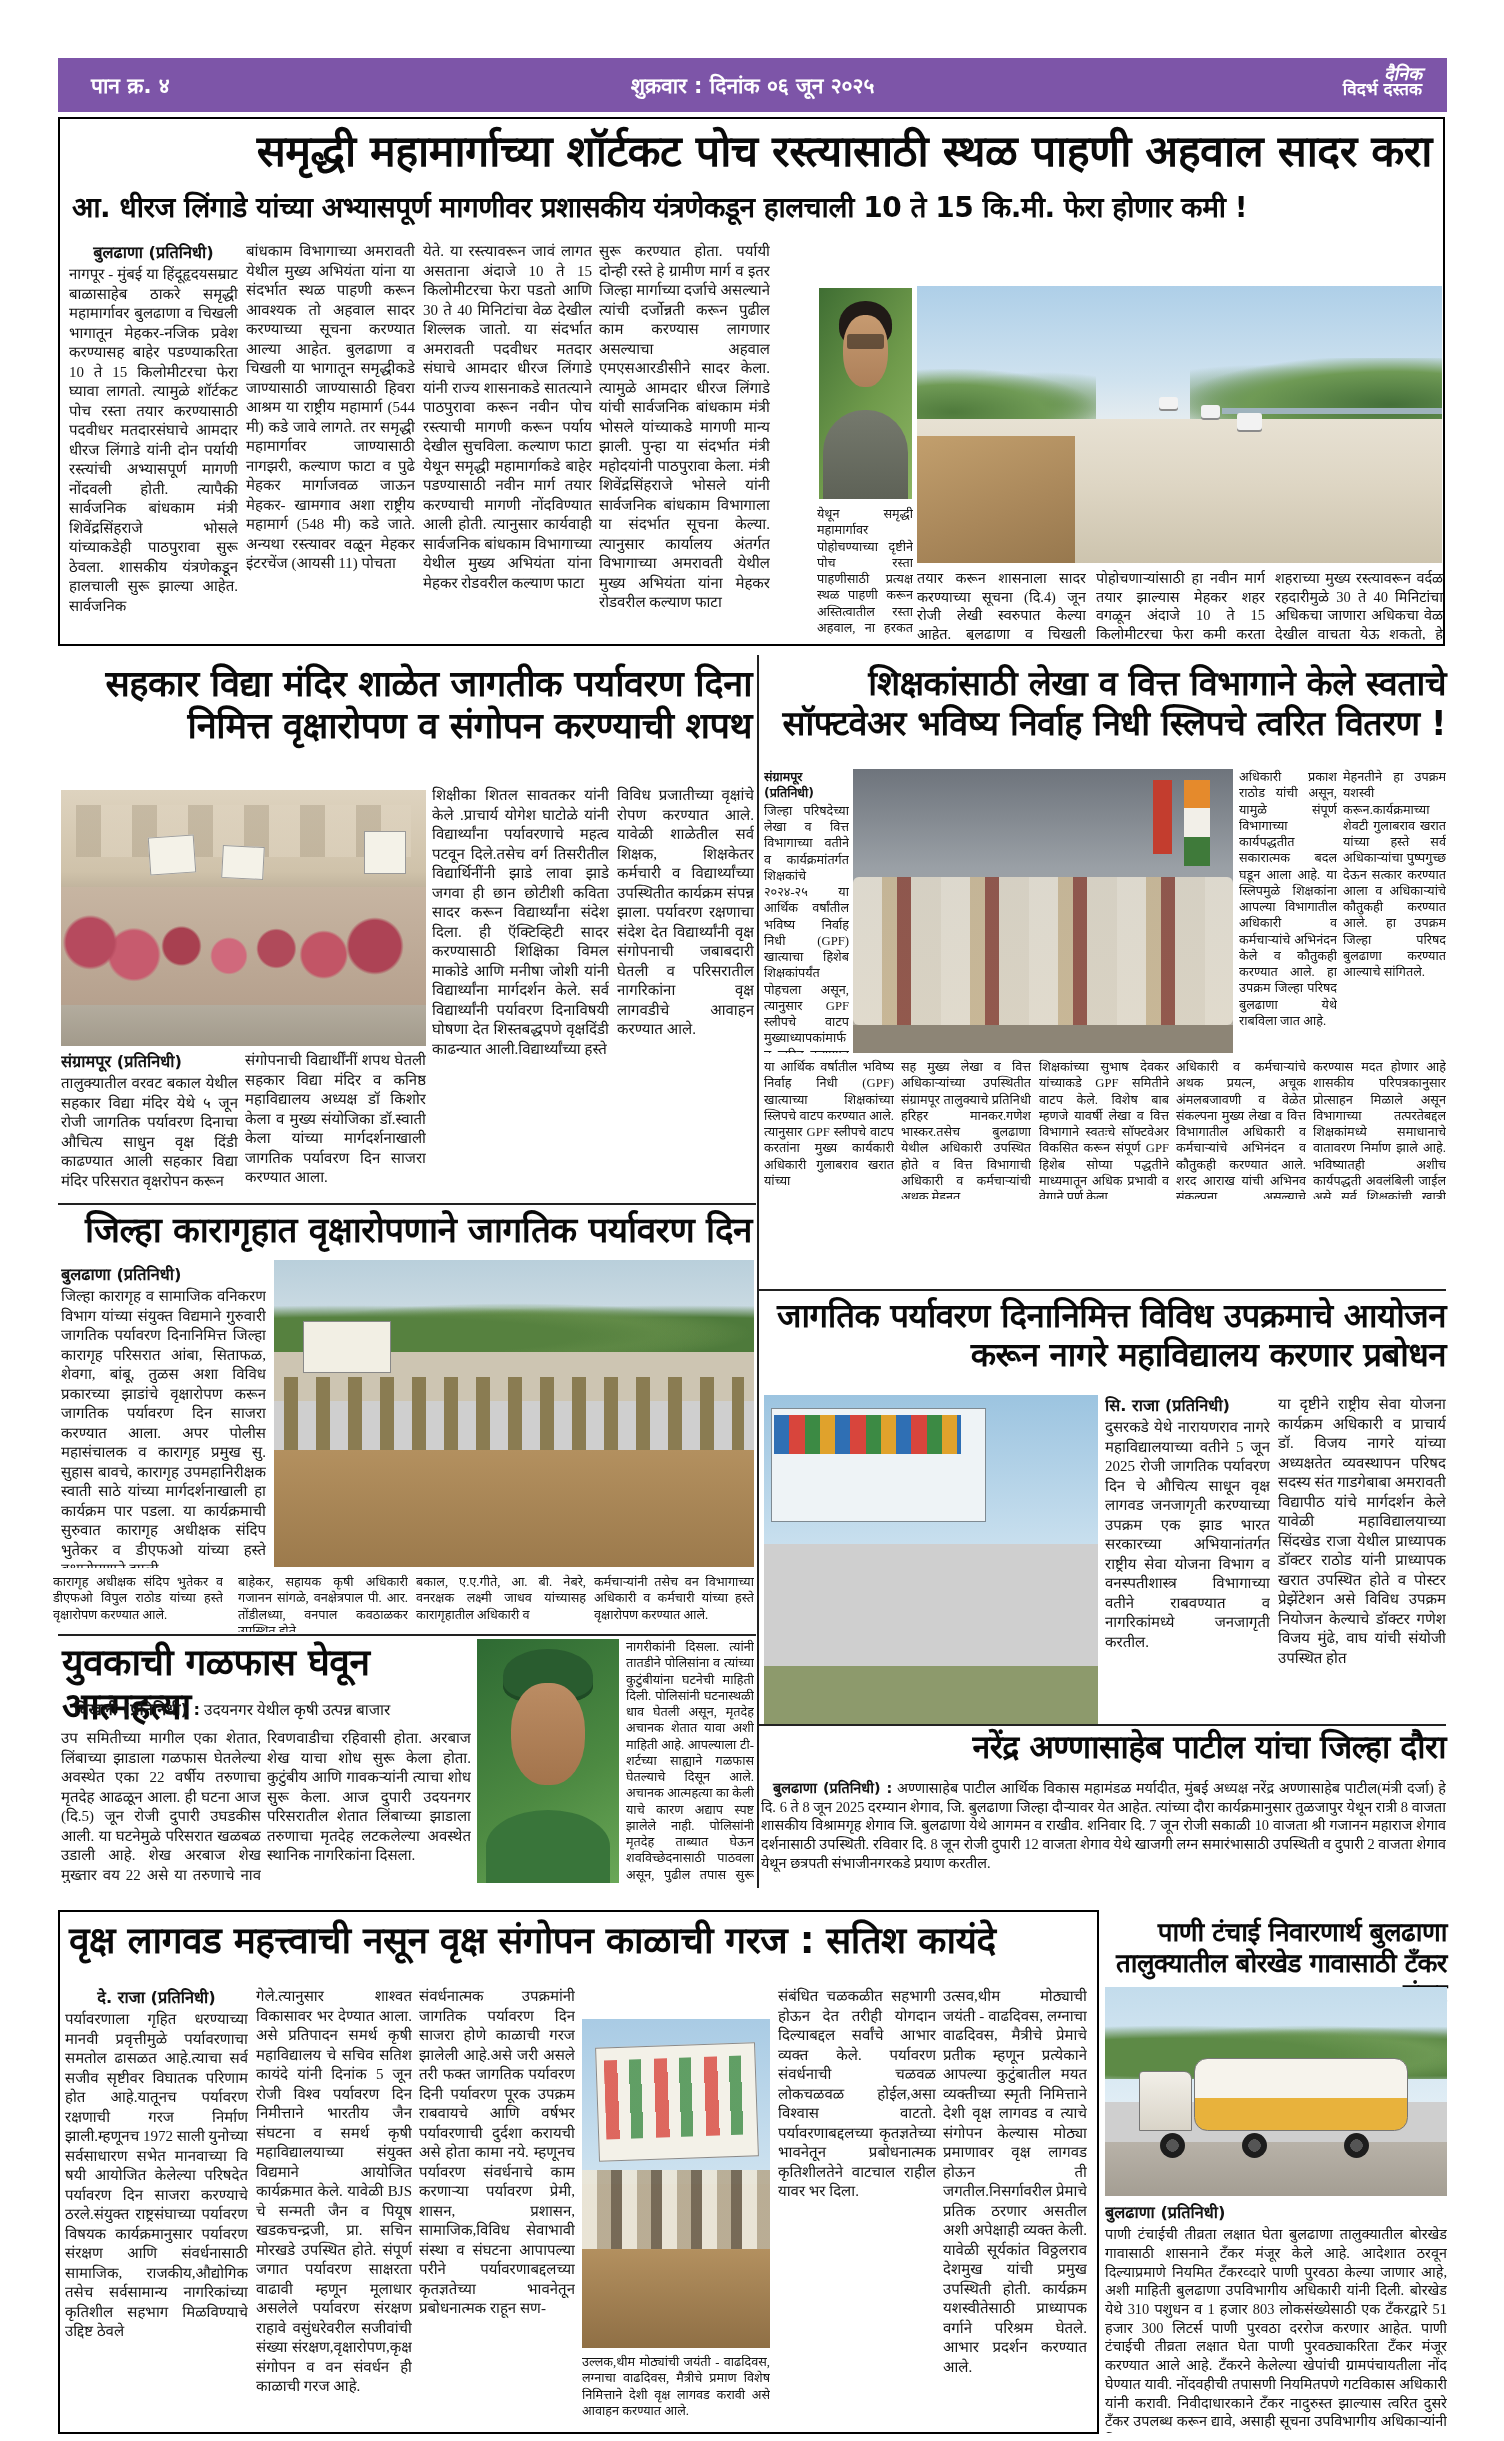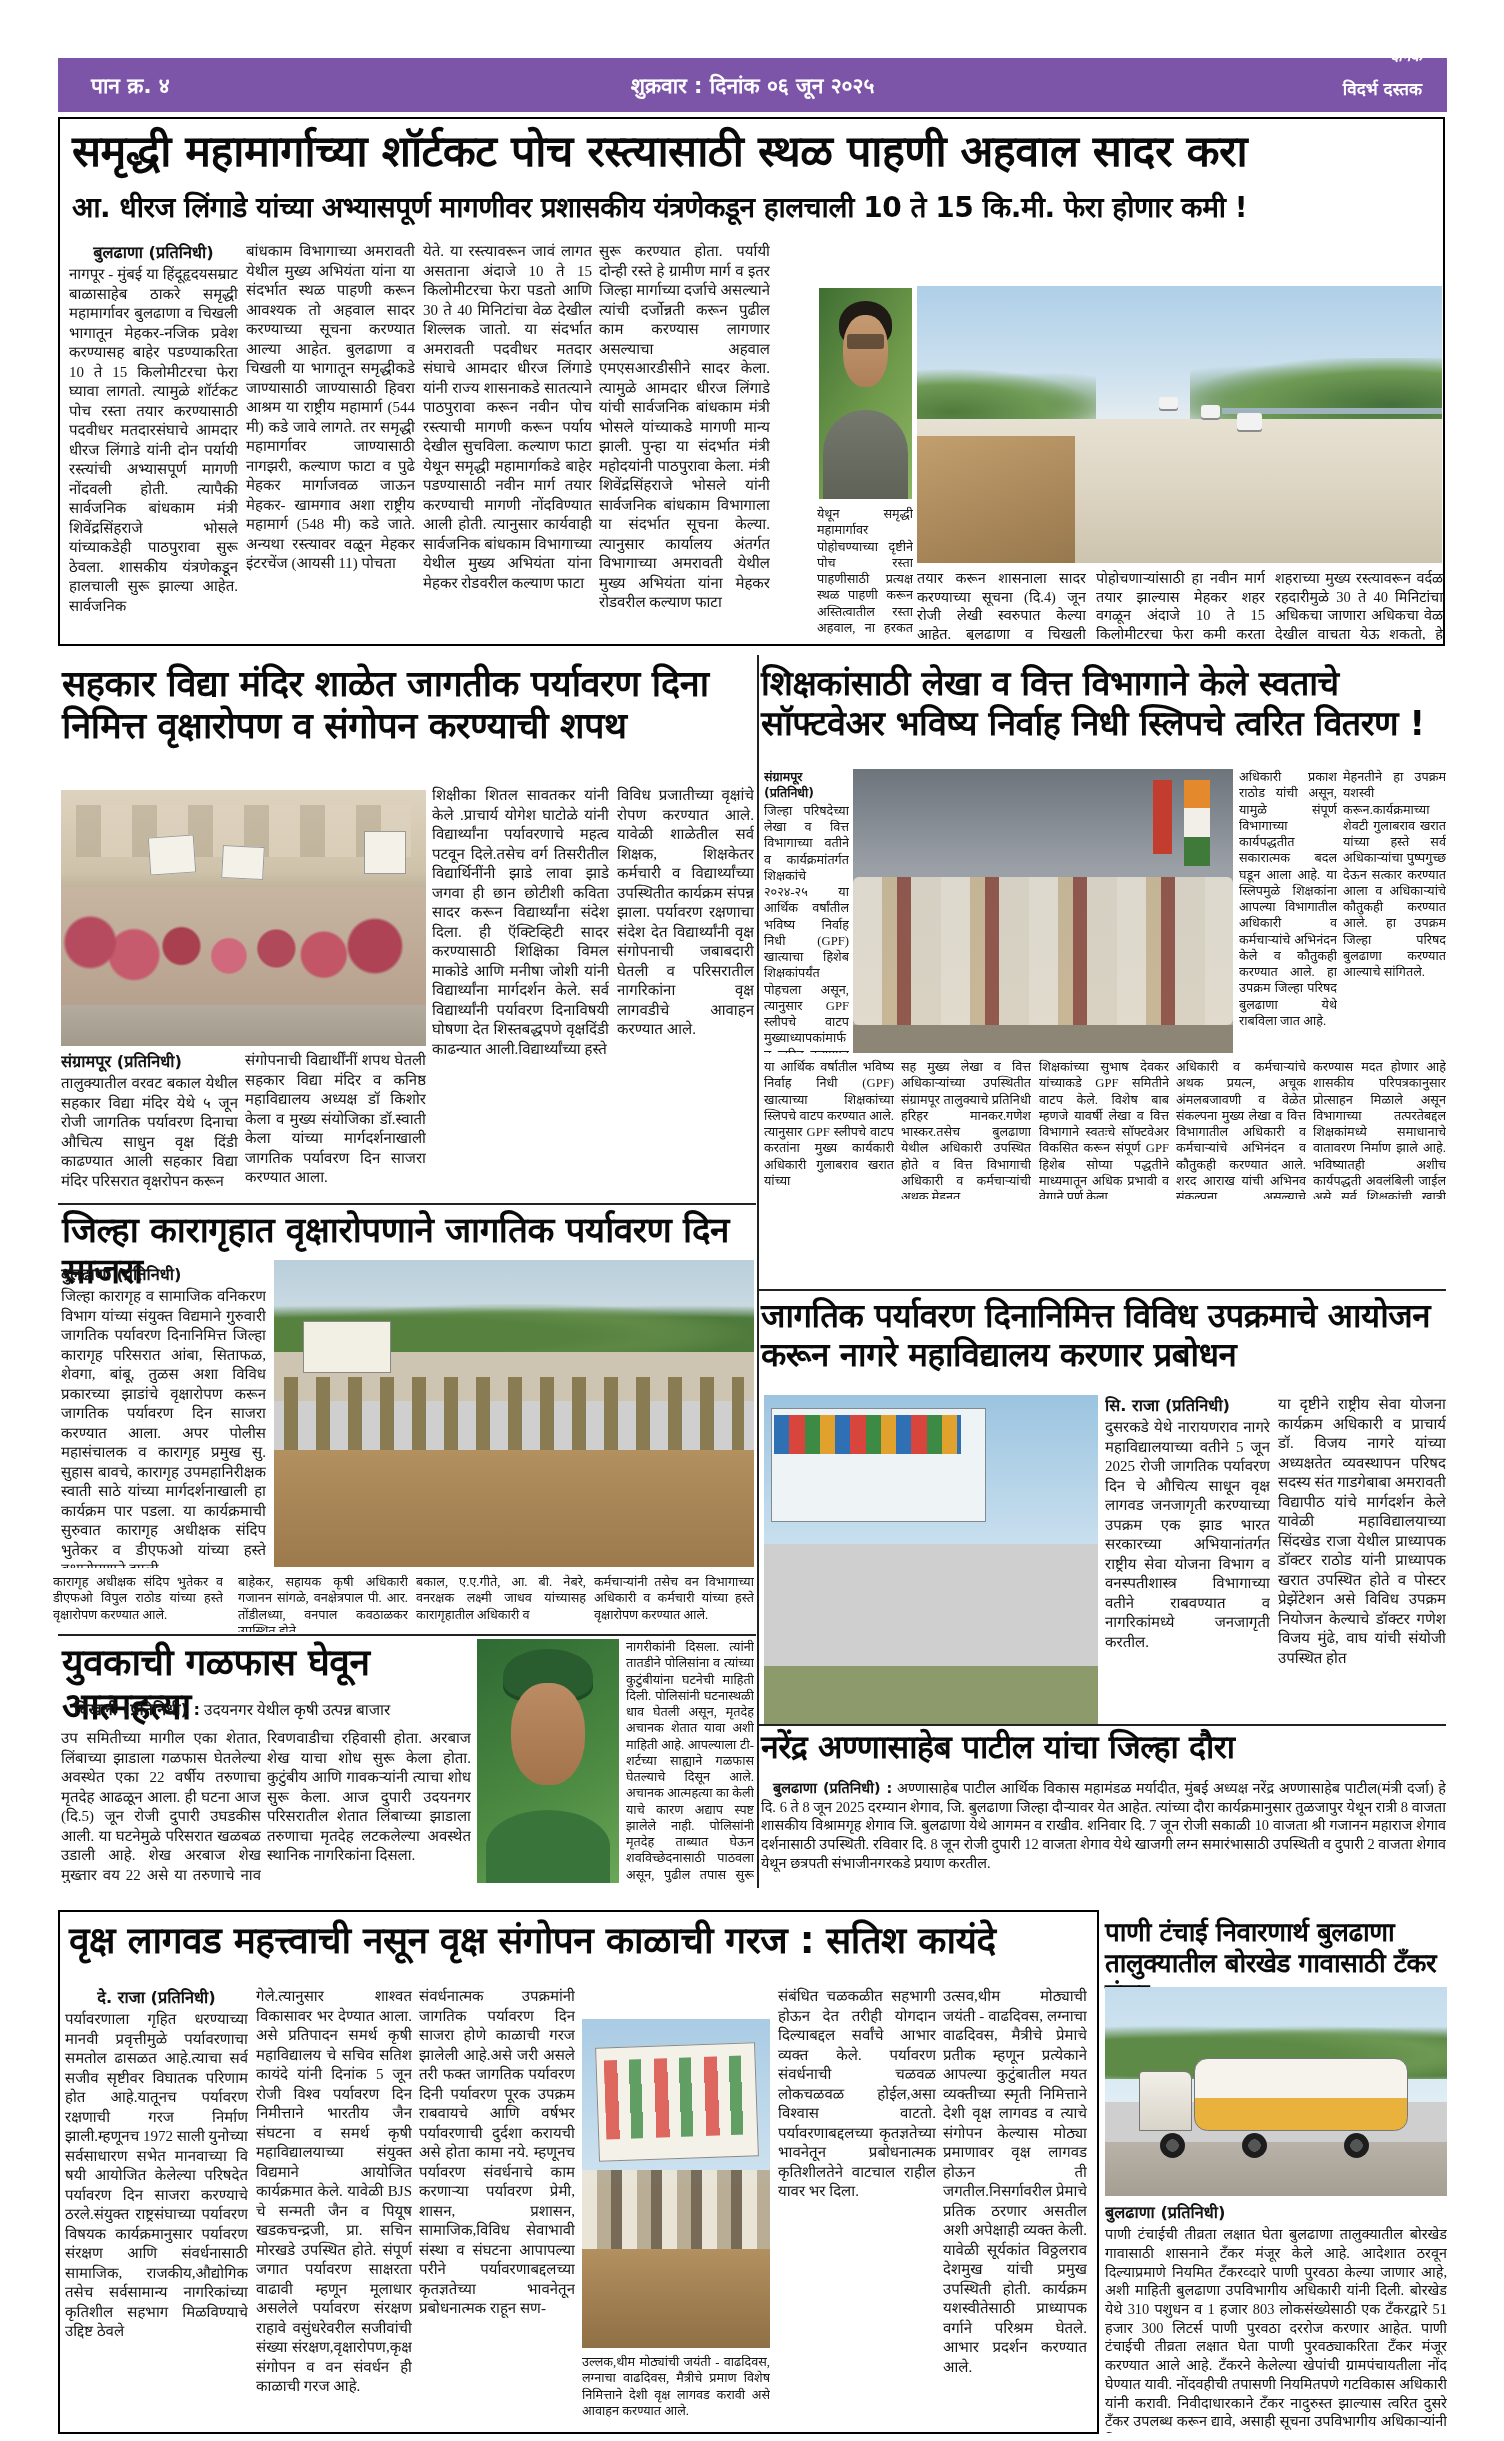--- a/index.html
+++ b/index.html
@@ -4,21 +4,21 @@
 <style>
   html,body{margin:0;padding:0;background:#e9e9e9;}
   #paper{position:relative;width:1504px;height:2441px;background:#ffffff;margin:0 auto;
          font-family:"Liberation Serif","DejaVu Serif",serif;color:#141414;overflow:hidden;}
   .abs{position:absolute;}
   
   .header-bar{background:#7d55a8;}
   .hdr-txt{color:#ffffff;font-weight:bold;font-family:"DejaVu Sans","Liberation Sans",sans-serif;}
   
   .hl{font-family:"DejaVu Sans","Liberation Sans",sans-serif;font-weight:800;color:#0a0a0a;
-      text-align:left;line-height:1.18;letter-spacing:-0.5px;}
+      text-align:right;line-height:1.18;letter-spacing:-0.5px;}
   .box{border:2.9px solid #000;}
   
   .col{font-size:15px;line-height:1.3;text-align:justify;overflow:hidden;word-break:break-word;}
   .col.small{font-size:12.7px;line-height:1.28;}
   .dl{display:block;text-align:center;font-weight:bold;font-size:16.3px;
       font-family:"DejaVu Sans","Liberation Sans",sans-serif;margin-bottom:1.9px;}
   .dl-inline{font-weight:bold;font-family:"DejaVu Sans","Liberation Sans",sans-serif;margin-left:12px;}
   .rule{background:#222;}
   
   .ph{overflow:hidden;background:#cfcfcf;}
@@ -97,21 +97,21 @@
   .cap-cols{font-size:14.4px;line-height:1.3;text-align:justify;overflow:hidden;}
 </style>
 </head>
 <body>
 
 <div id="paper">
 
   <div class="abs header-bar" style="left:58px;top:58px;width:1389px;height:54px;"></div>
   <div class="abs hdr-txt" style="left:91px;top:71px;font-size:21px;">पान क्र. ४</div>
   <div class="abs hdr-txt" style="left:58px;top:71px;width:1389px;text-align:center;font-size:21px;">शुक्रवार : दिनांक ०६ जून २०२५</div>
-  <div class="abs hdr-txt" style="left:1230px;top:45px;width:192px;text-align:right;font-size:15px;font-style:italic;">दैनिक</div>
+  <div class="abs hdr-txt" style="left:1230px;top:61px;width:192px;text-align:right;font-size:18px;font-style:italic;">दैनिक</div>
   <div class="abs hdr-txt" style="left:1230px;top:77px;width:192px;text-align:right;font-size:17px;">विदर्भ दस्तक</div>
 
   <div class="abs box" style="left:58px;top:117px;width:1383px;height:525px;"></div>
   <div class="abs hl" style="left:72px;top:126px;width:1360px;font-size:43px;">समृद्धी महामार्गाच्या शॉर्टकट पोच रस्त्यासाठी स्थळ पाहणी अहवाल सादर करा</div>
   <div class="abs hl" style="left:72px;top:191px;width:1360px;font-size:28px;text-align:left;">आ. धीरज लिंगाडे यांच्या अभ्यासपूर्ण मागणीवर प्रशासकीय यंत्रणेकडून हालचाली 10 ते 15 कि.मी. फेरा होणार कमी !</div>
 
   <div class="abs col" style="left:69px;top:242px;width:169px;height:394px;">
     <span class="dl">बुलढाणा (प्रतिनिधी)</span>
     <span>नागपूर - मुंबई या हिंदूहृदयसम्राट बाळासाहेब ठाकरे समृद्धी महामार्गावर बुलढाणा व चिखली भागातून मेहकर-नजिक प्रवेश करण्यासह बाहेर पडण्याकरिता 10 ते 15 किलोमीटरचा फेरा घ्यावा लागतो. त्यामुळे शॉर्टकट पोच रस्ता तयार करण्यासाठी पदवीधर मतदारसंघाचे आमदार धीरज लिंगाडे यांनी दोन पर्यायी रस्त्यांची अभ्यासपूर्ण मागणी नोंदवली होती. त्यापैकी सार्वजनिक बांधकाम मंत्री शिवेंद्रसिंहराजे भोसले यांच्याकडेही पाठपुरावा सुरू ठेवला. शासकीय यंत्रणेकडून हालचाली सुरू झाल्या आहेत. सार्वजनिक</span>
   </div>

